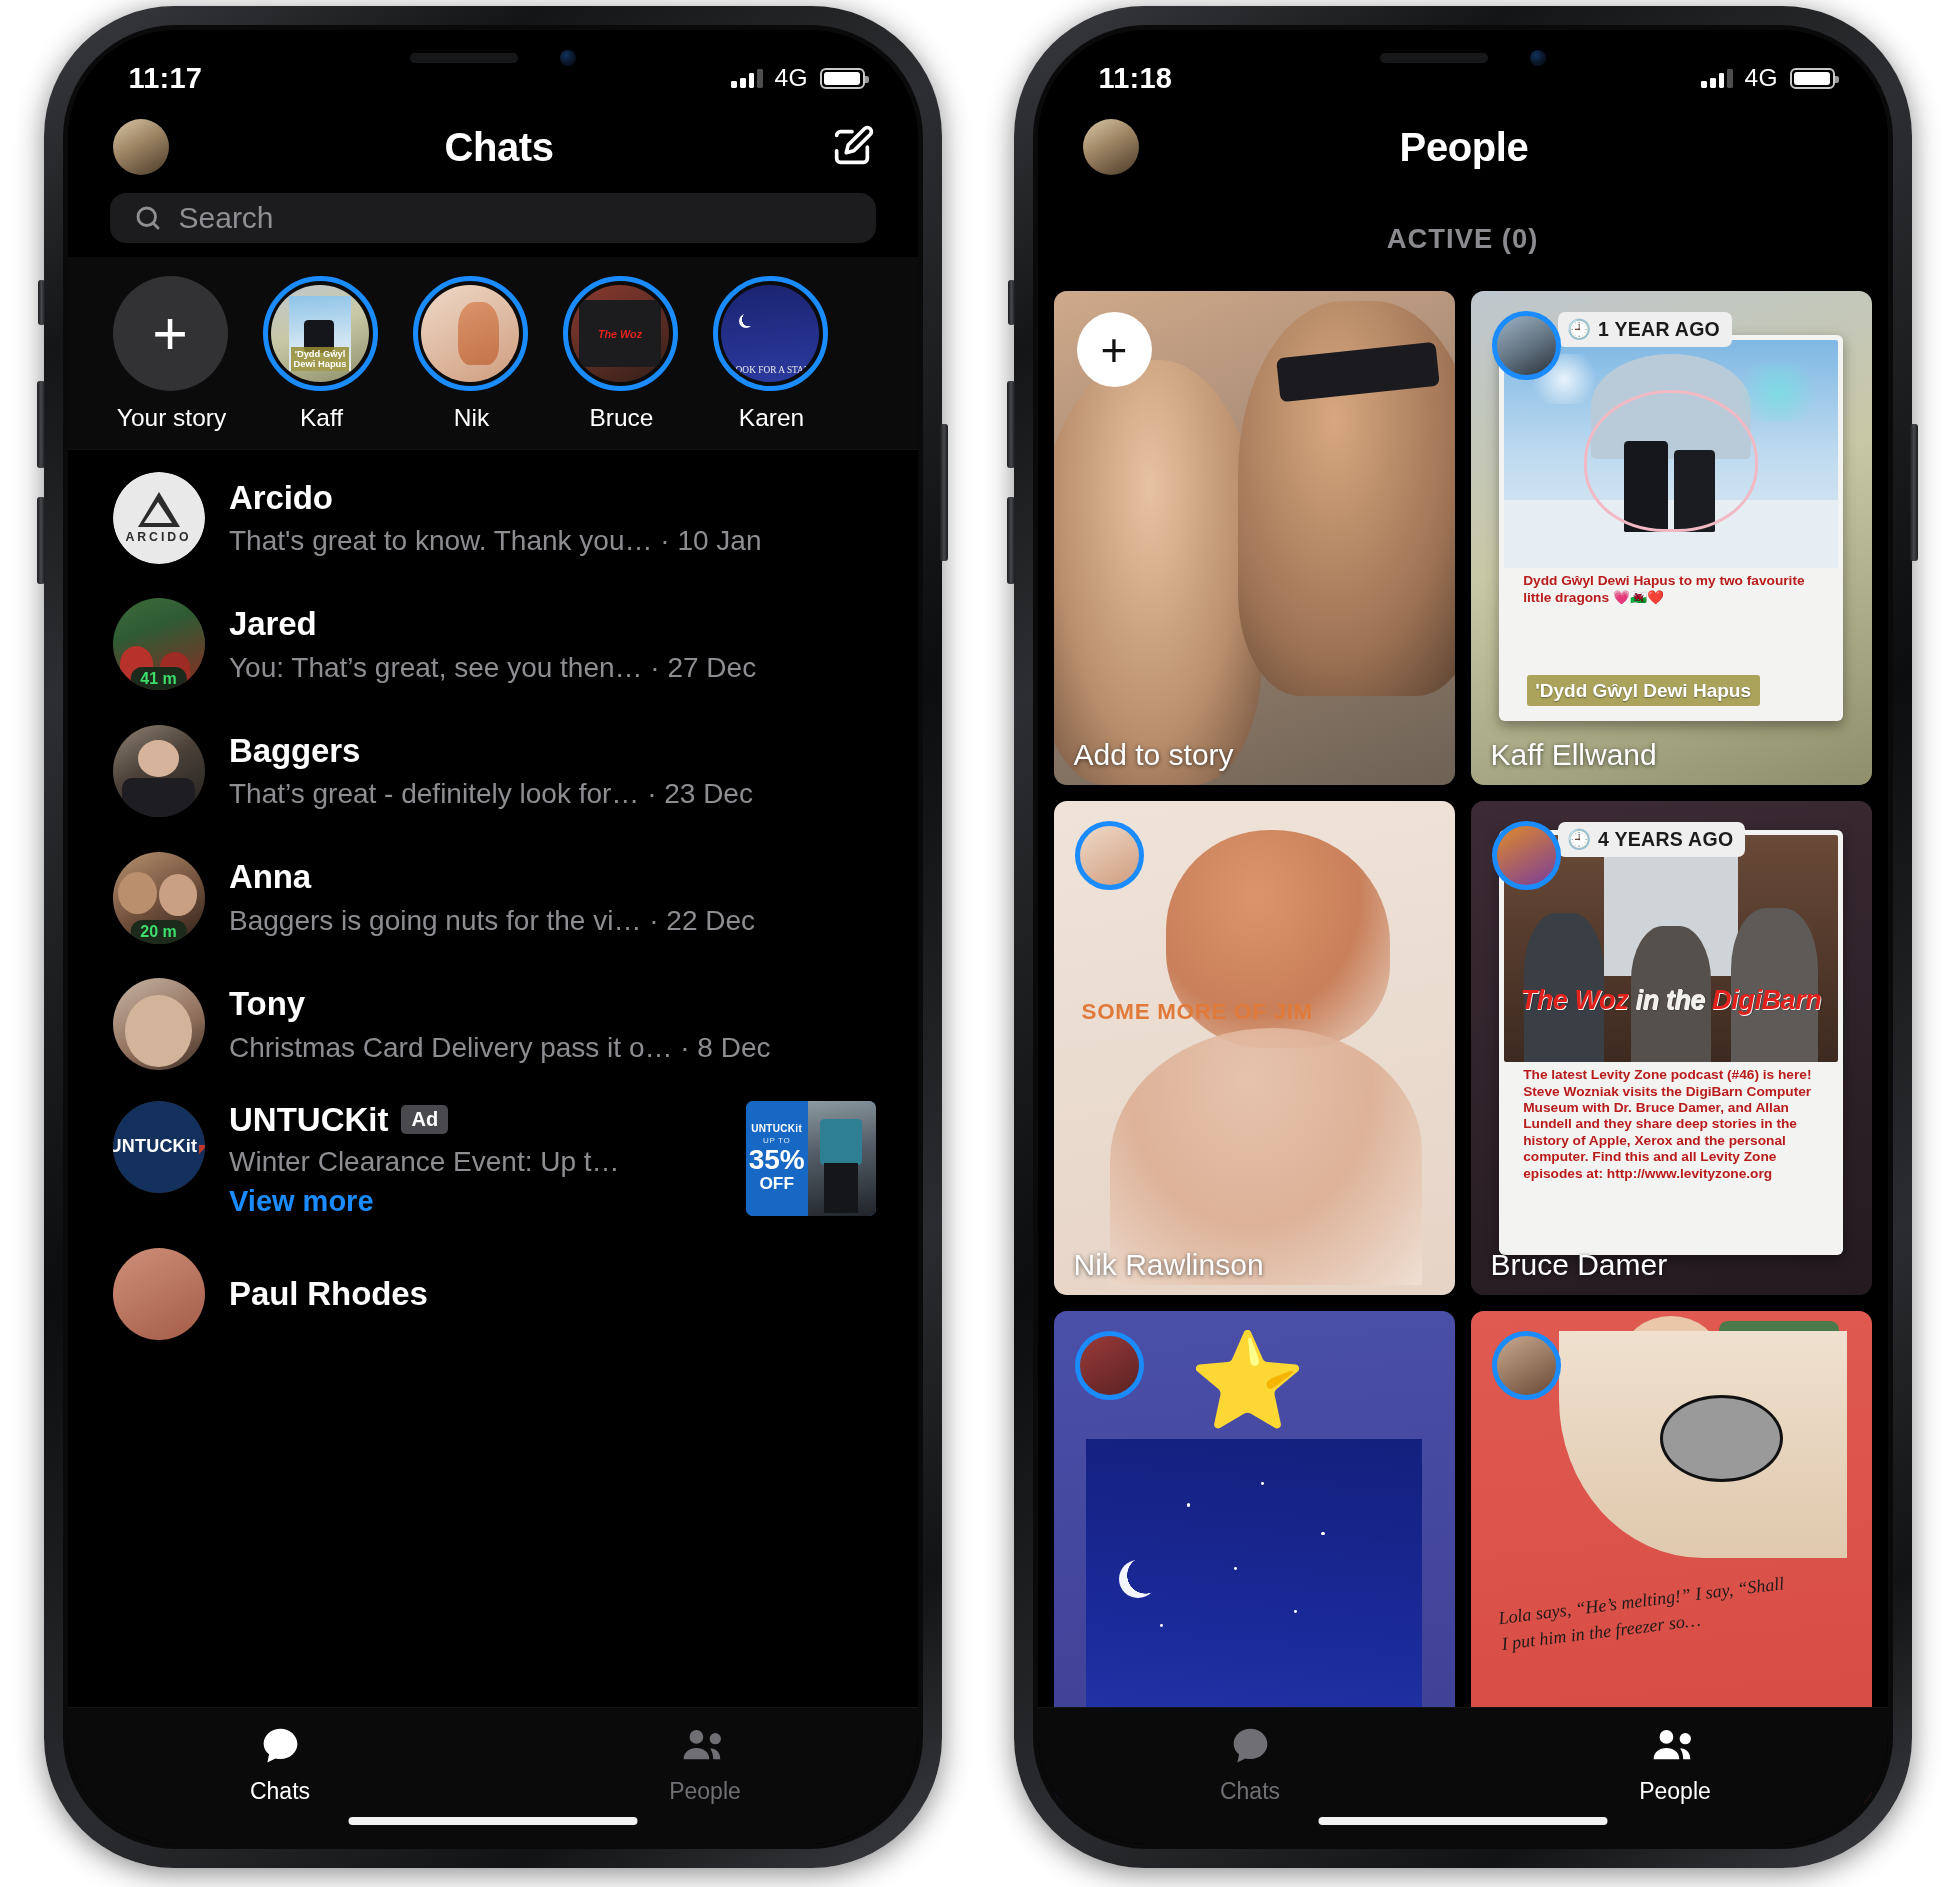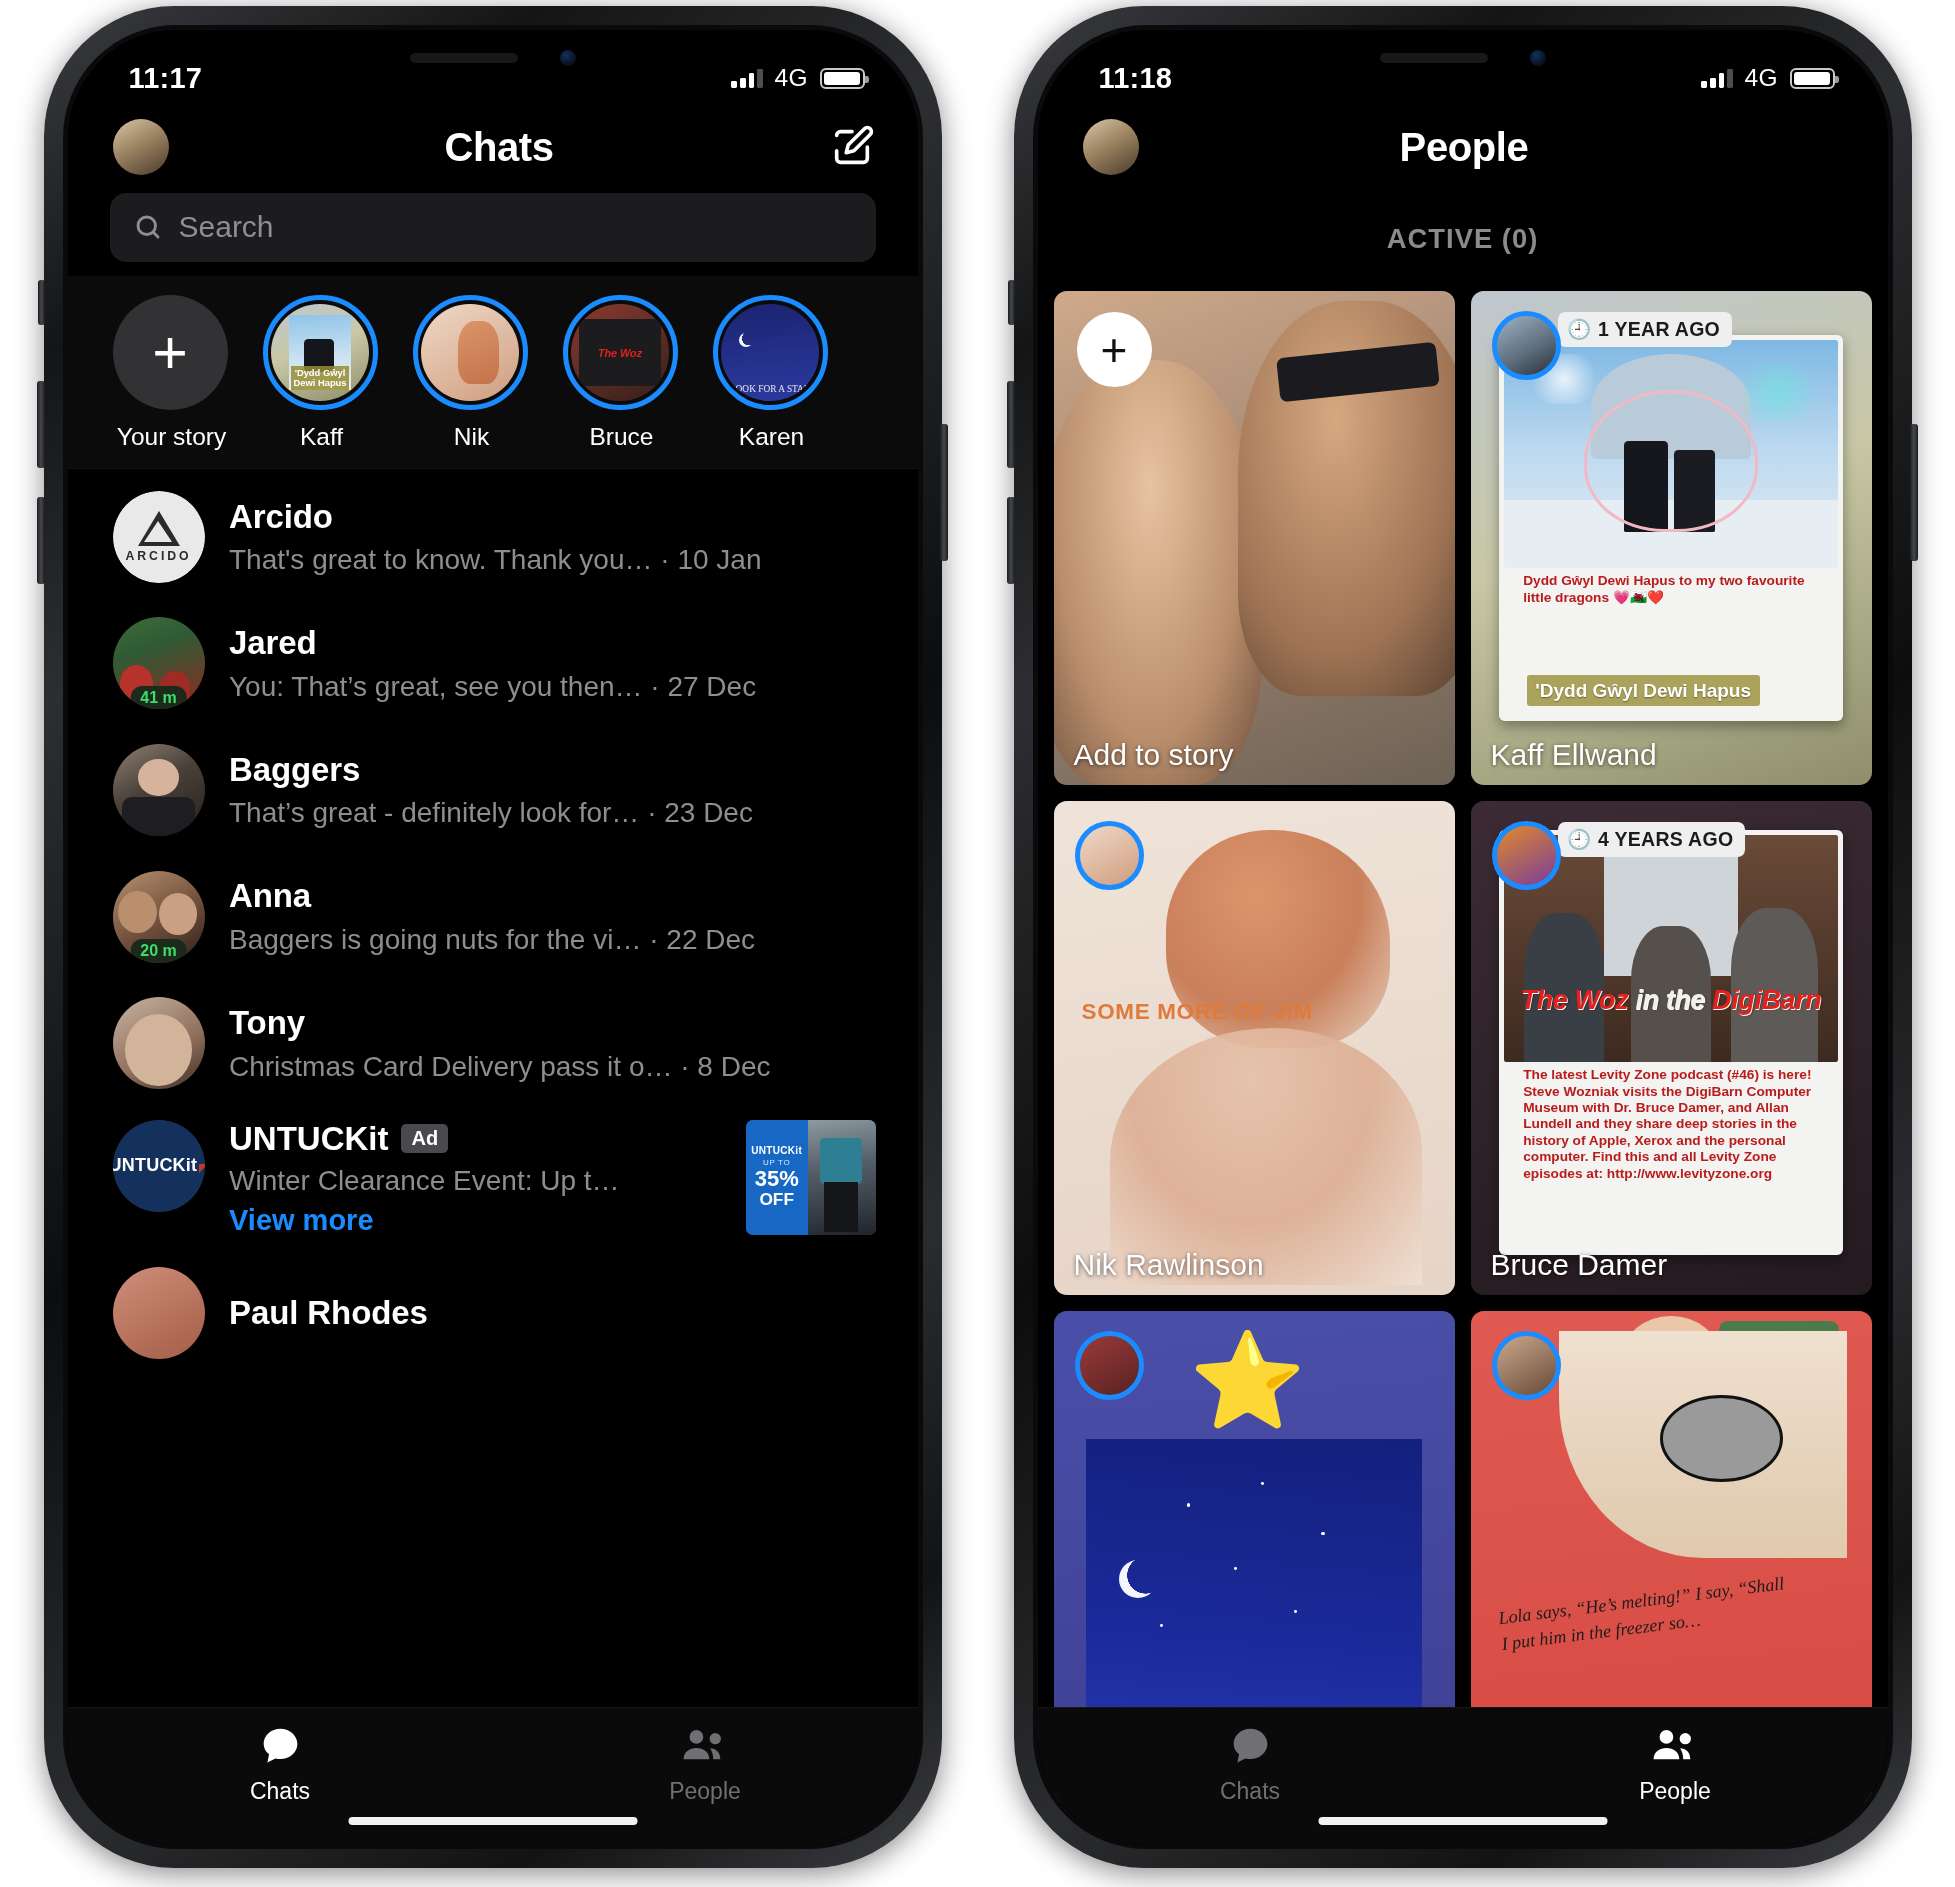--- a/index.html
+++ b/index.html
@@ -157,21 +157,21 @@
     letter-spacing: -0.4px;
   }
   .compose-icon { width: 46px; height: 46px; }
 
   
   .searchwrap { padding: 5.8px 42px 14.4px 42px; }
   .searchbox {
     display: flex;
     align-items: center;
     gap: 16px;
-    height: 69px;
+    height: 50px;
     background: #1c1c1e;
     border-radius: 16px;
     padding: 0 23px;
   }
   .searchbox .ph {
     color: #8e8e93;
     font-size: 30px;
     font-weight: 400;
   }
 
@@ -292,21 +292,21 @@
     position: absolute; left: 0; top: 0;
     width: 48%; height: 100%;
     background: #1668c4;
     color: #fff;
     display: flex; flex-direction: column;
     align-items: center; justify-content: center;
     gap: 1.4px;
   }
   .ad-thumb .brandmini { font-size: 10px; font-weight: 700; letter-spacing: 0.3px; }
   .ad-thumb .upto { font-size: 8px; letter-spacing: 0.7px; opacity: .85; }
-  .ad-thumb .pct { font-size: 22px; font-weight: 700; line-height: 1; }
+  .ad-thumb .pct { font-size: 28px; font-weight: 700; line-height: 1; }
   .ad-thumb .off { font-size: 17.3px; font-weight: 700; line-height: 1; }
   .ad-thumb .right {
     position: absolute; right: 0; top: 0;
     width: 52%; height: 100%;
   }
 
   
   .tabbar {
     position: absolute;
     bottom: 0; left: 0; right: 0;

